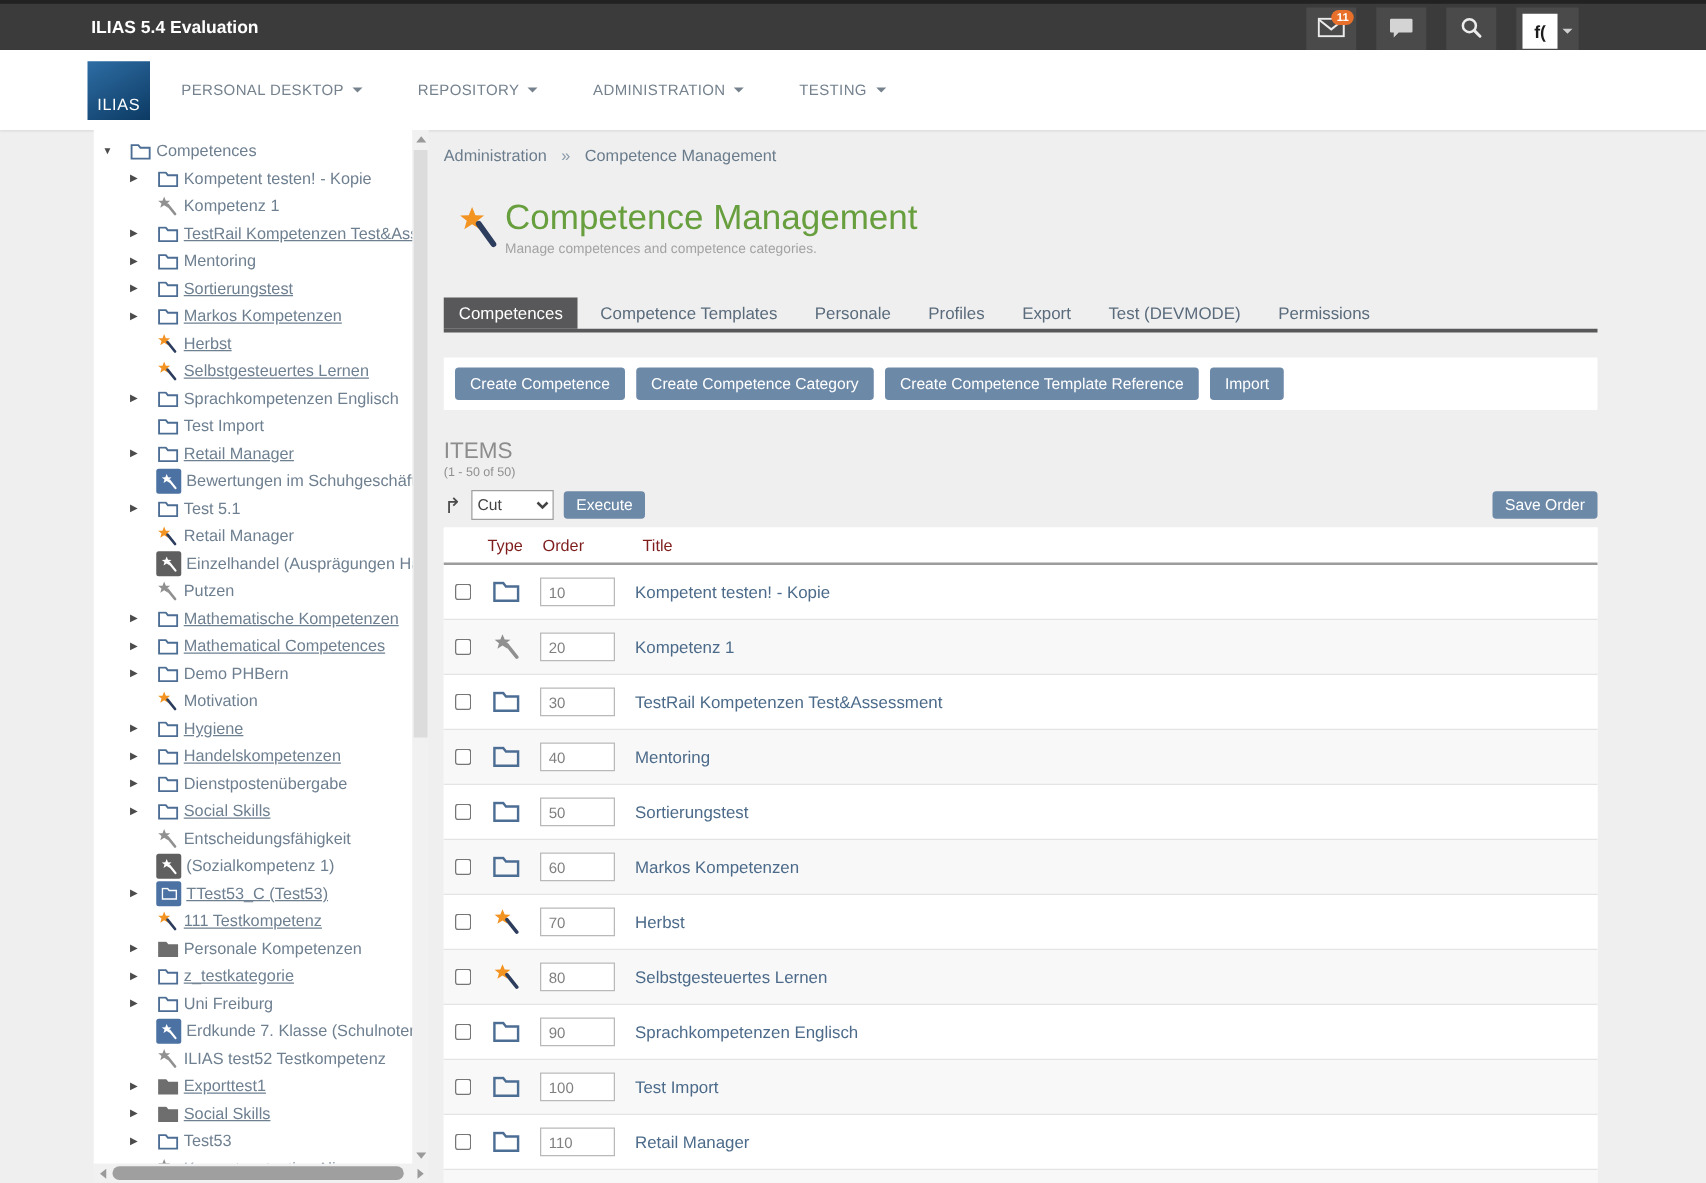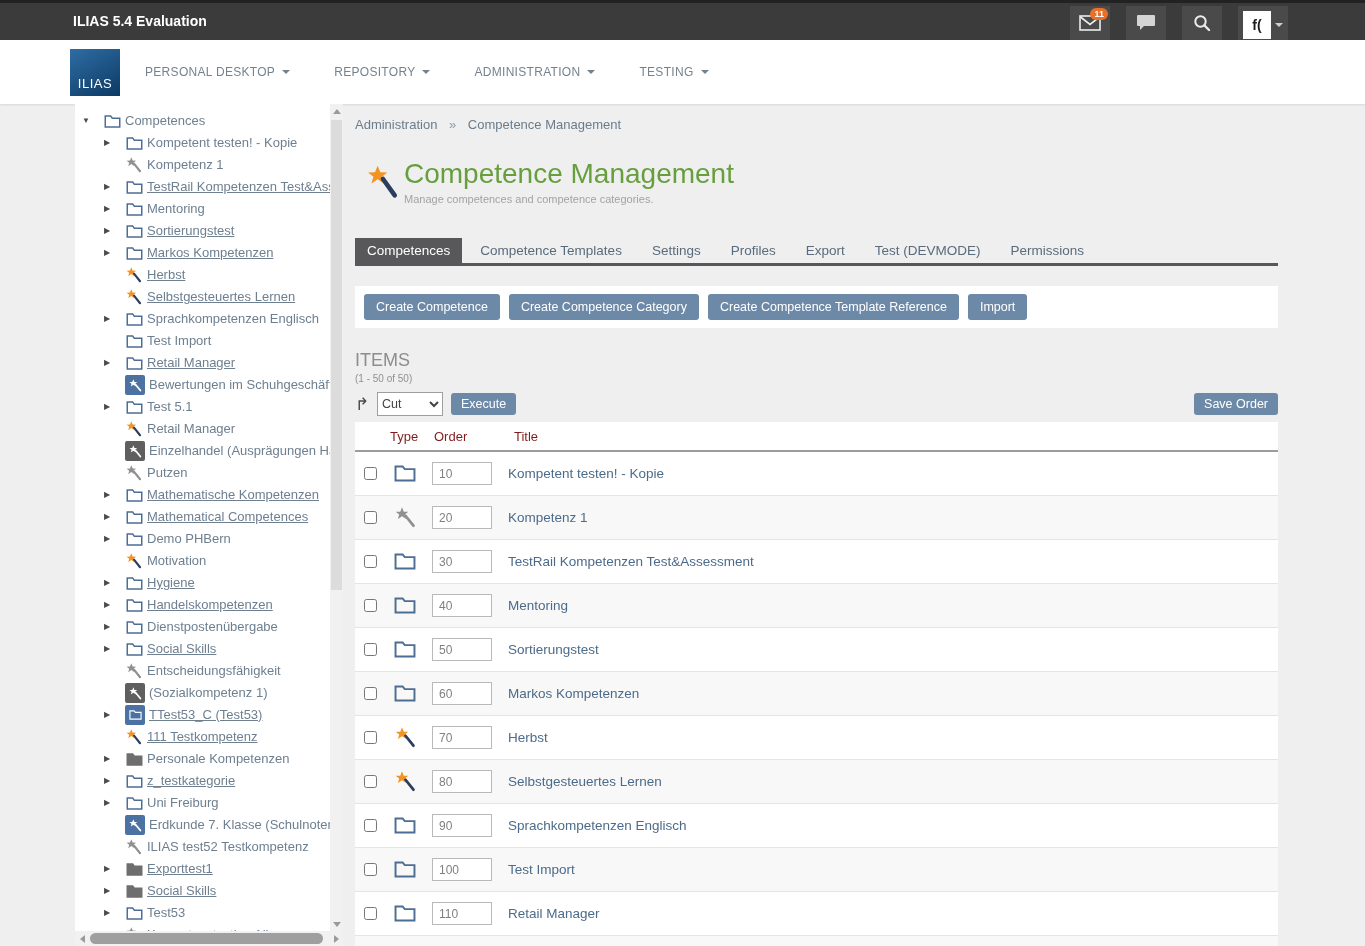--- a/index.html
+++ b/index.html
@@ -4,21 +4,21 @@
 <style>
   * { margin:0; padding:0; box-sizing:border-box; }
   html,body { width:1365px; height:946px; overflow:hidden; }
   body { font-family:"Liberation Sans", sans-serif; background:#efefef; position:relative; }
 
   
   .topbar { position:absolute; left:0; top:0; width:1365px; height:40px;
             background:#3b3b3b; border-top:3px solid #222; }
   .topbar-title { position:absolute; left:73px; top:10px; color:#fff;
                   font-size:14px; font-weight:bold; }
-  .topbar-icons { position:absolute; right:77px; top:3px; height:37px; display:flex; gap:16px; }
+  .topbar-icons { position:absolute; right:102px; top:3px; height:37px; display:flex; gap:16px; }
   .tb-tile { width:40px; height:37px; background:#4a4a4a; display:flex;
              align-items:center; justify-content:center; position:relative; cursor:pointer; }
   .tb-tile.avatar-tile { width:50px; gap:4px; }
   .badge { position:absolute; top:2px; right:2px; background:#e8702a; color:#fff;
            font-size:9px; font-weight:bold; border-radius:8px; padding:1px 4px; line-height:10px; }
   .avatar-box { width:28px; height:28px; background:#fff; color:#1c1c1c;
                 font-weight:bold; font-size:14px; display:flex; align-items:center;
                 justify-content:center; overflow:hidden; }
   .caret-dn { width:0; height:0; border-left:4px solid transparent;
               border-right:4px solid transparent; border-top:4px solid #cfcfcf; display:inline-block; }
@@ -565,21 +565,21 @@
           <path d="M9,7.8 L15.6,17" stroke="#2d3d5e" stroke-width="2.6" stroke-linecap="round"></path>
         </svg>
     </span>
     <h1 class="page-title">Competence Management</h1>
     <div class="page-subtitle">Manage competences and competence categories.</div>
   </div>
 
   <div class="tabs" id="tabs">
       <div class="tab active">Competences</div>
       <div class="tab">Competence Templates</div>
-      <div class="tab">Settings</div>
+      <div class="tab">Personale</div>
       <div class="tab">Profiles</div>
       <div class="tab">Export</div>
       <div class="tab">Test (DEVMODE)</div>
       <div class="tab">Permissions</div>
     </div>
 
   <div class="actions-bar" id="actions-bar">
       <button class="btn">Create Competence</button>
       <button class="btn">Create Competence Category</button>
       <button class="btn">Create Competence Template Reference</button>

